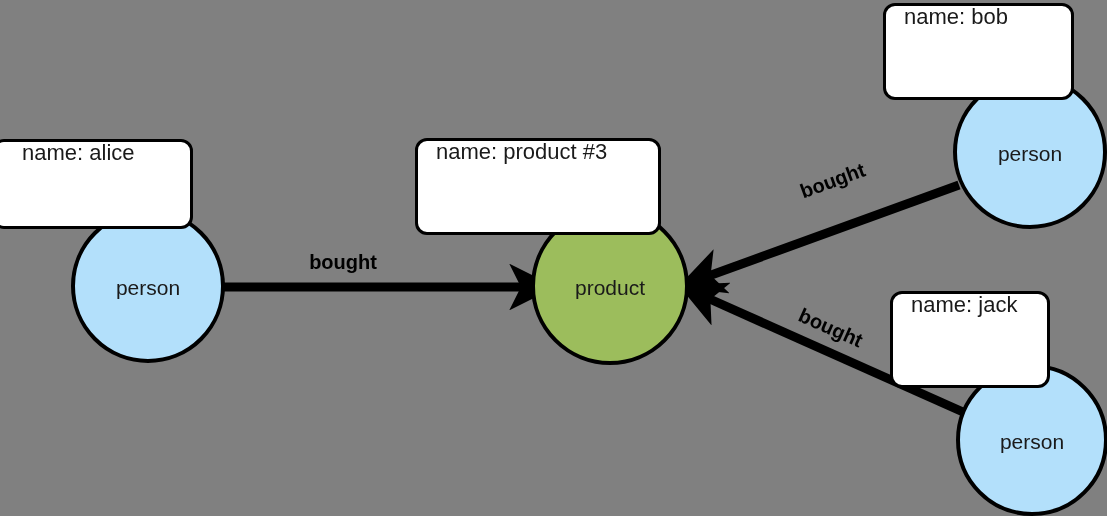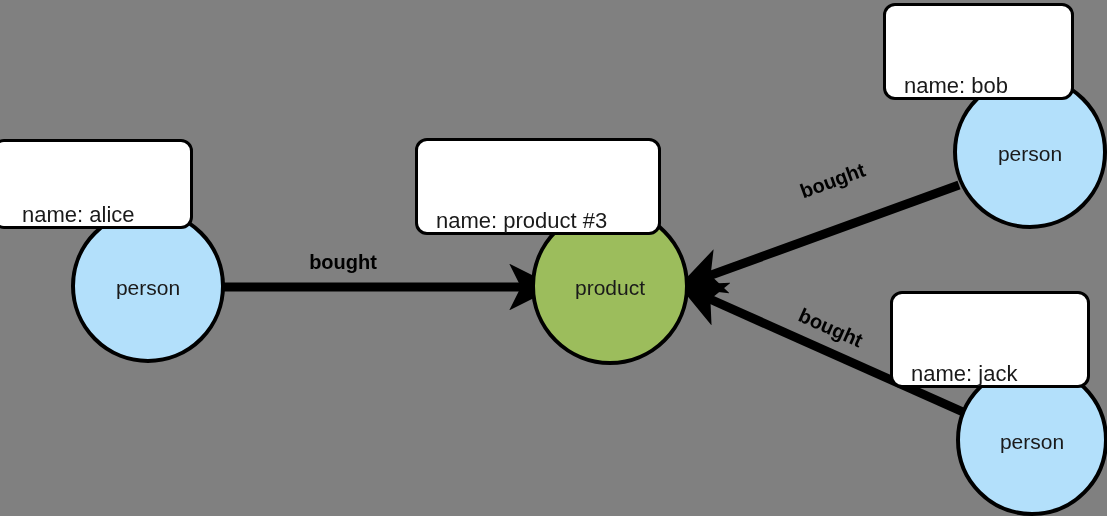--- a/index.html
+++ b/index.html
@@ -48,34 +48,34 @@
     fill: #000000;
     text-anchor: middle;
   }
   .tooltip-box {
     position: absolute;
     background: #ffffff;
     border: 3px solid #000000;
     border-radius: 12px;
     box-sizing: border-box;
     display: flex;
-    align-items: flex-end;
+    align-items: flex-start;
   }
   .tooltip-text {
     font-family: "Liberation Sans", sans-serif;
     font-size: 22px;
     color: #1a1a1a;
     padding-left: 18px;
     white-space: nowrap;
     line-height: 1;
   }
   .tt-alice { left: -8px;  top: 139px; width: 201px; height: 90px; }
   .tt-product { left: 415px; top: 138px; width: 246px; height: 97px; }
   .tt-bob { left: 883px; top: 3px;   width: 191px; height: 97px; }
-  .tt-jack { left: 890px; top: 291px; width: 200px; height: 97px; }
+  .tt-jack { left: 890px; top: 291px; width: 160px; height: 97px; }
   .tt-alice .tooltip-text { padding-left: 27px; }
 </style>
 </head>
 <body>
 
 <div id="stage">
 
   <svg id="graph-svg" viewBox="0 0 1107 516">
     <defs>
       <marker id="arrowhead" markerWidth="5.2" markerHeight="5.2" refX="2.2" refY="2.6" orient="auto" markerUnits="strokeWidth">

